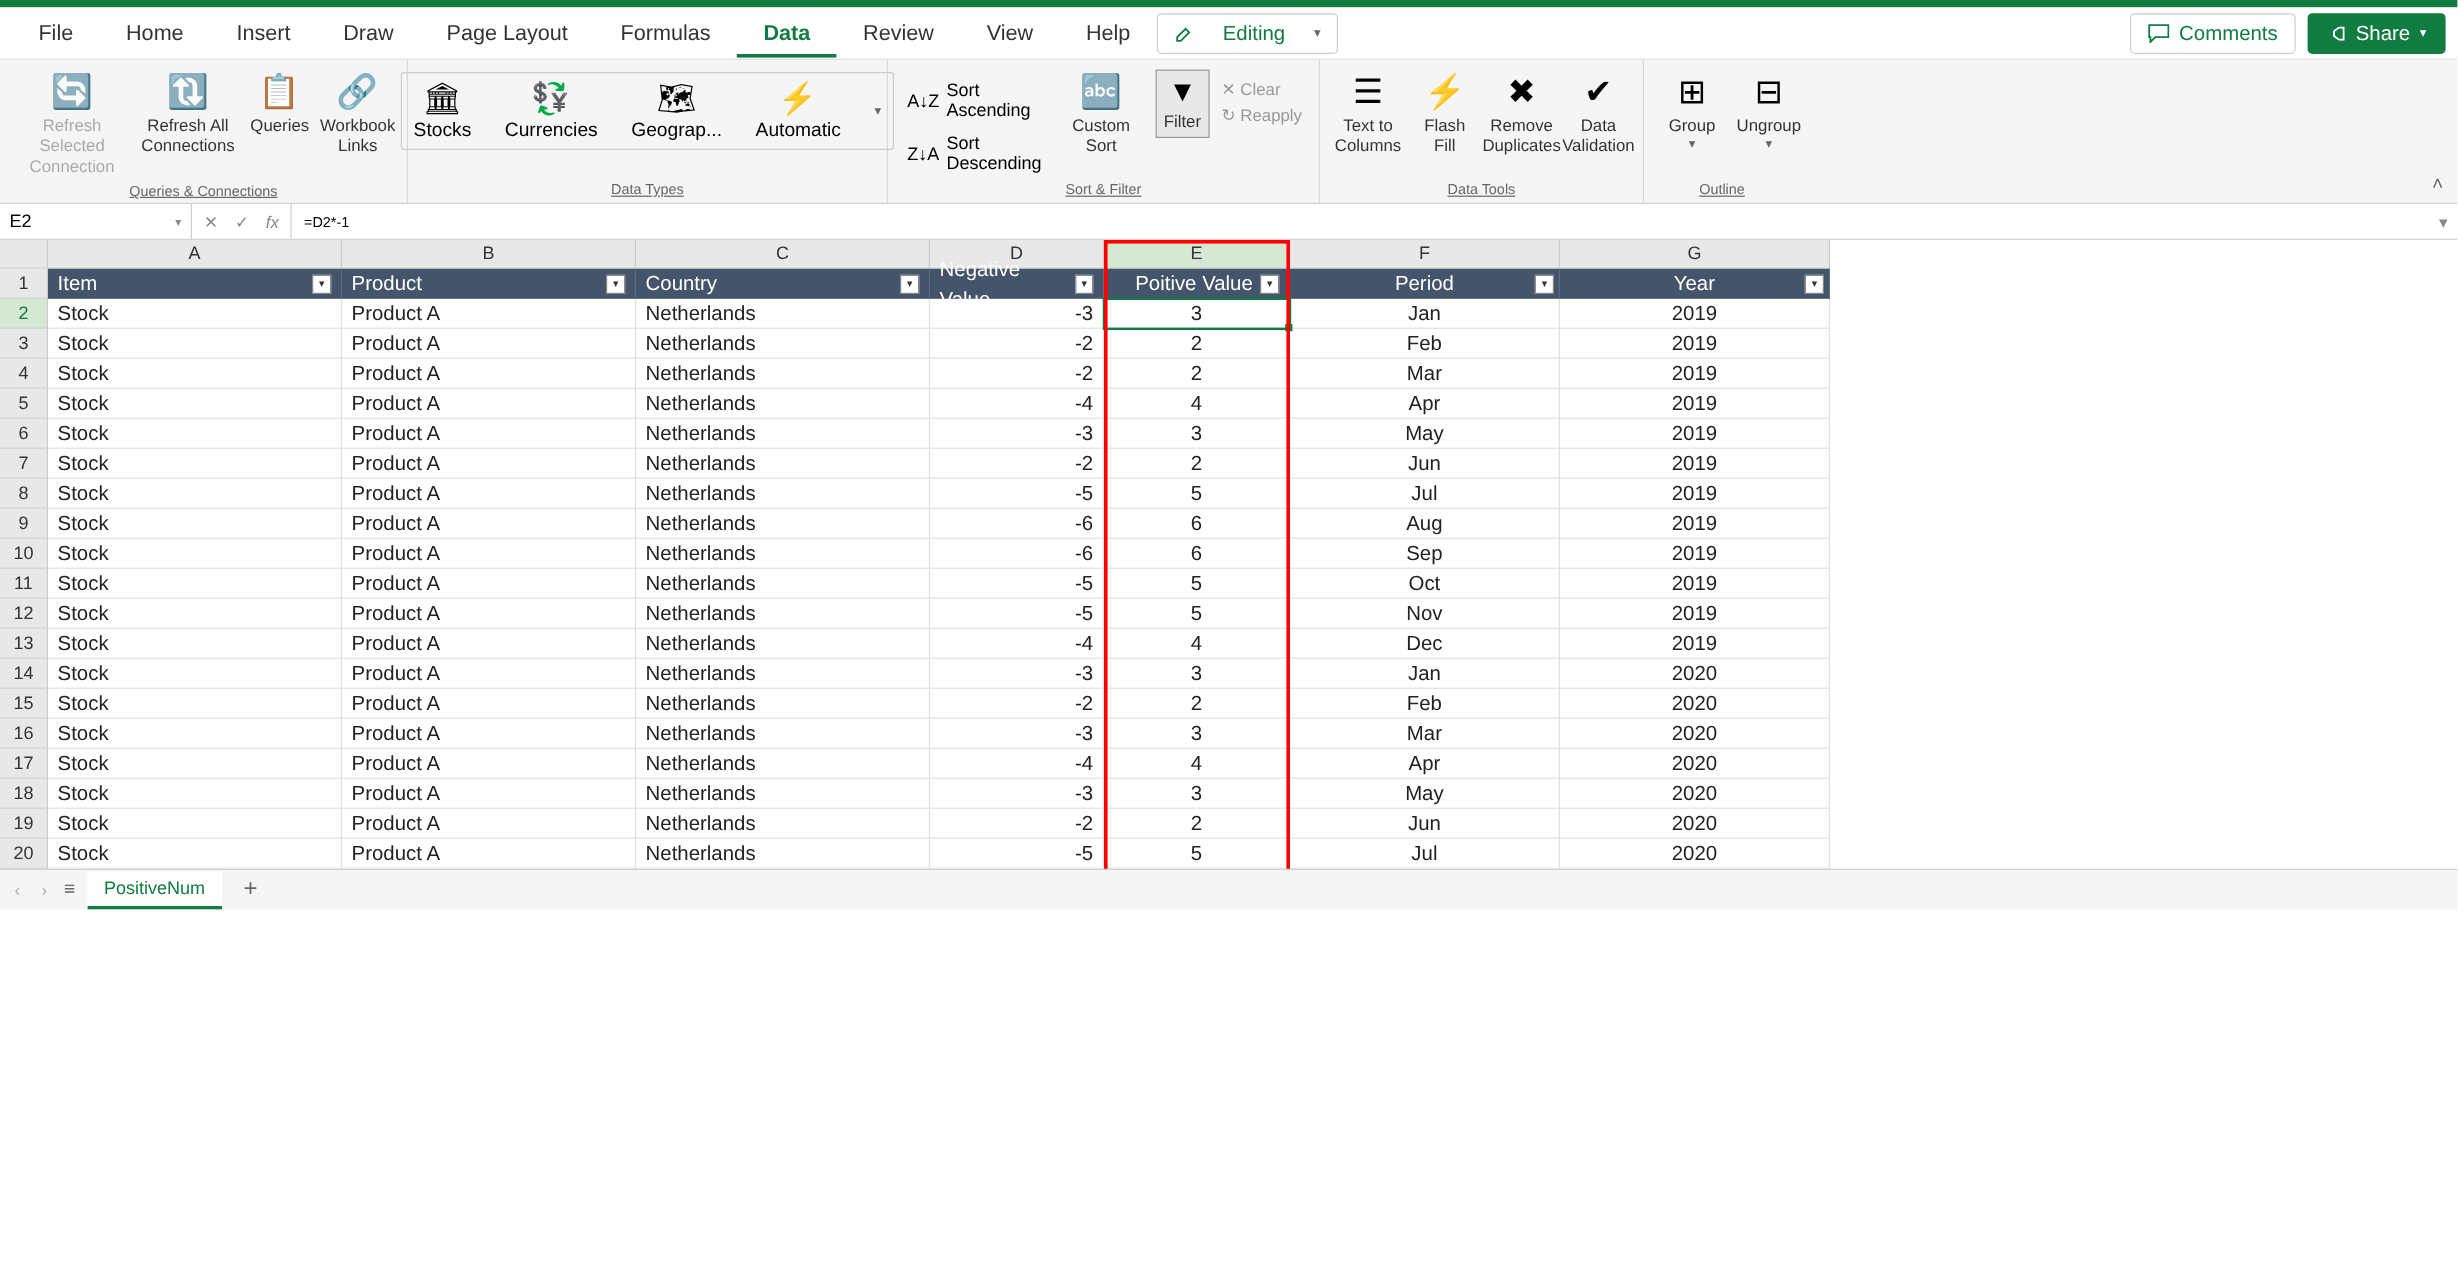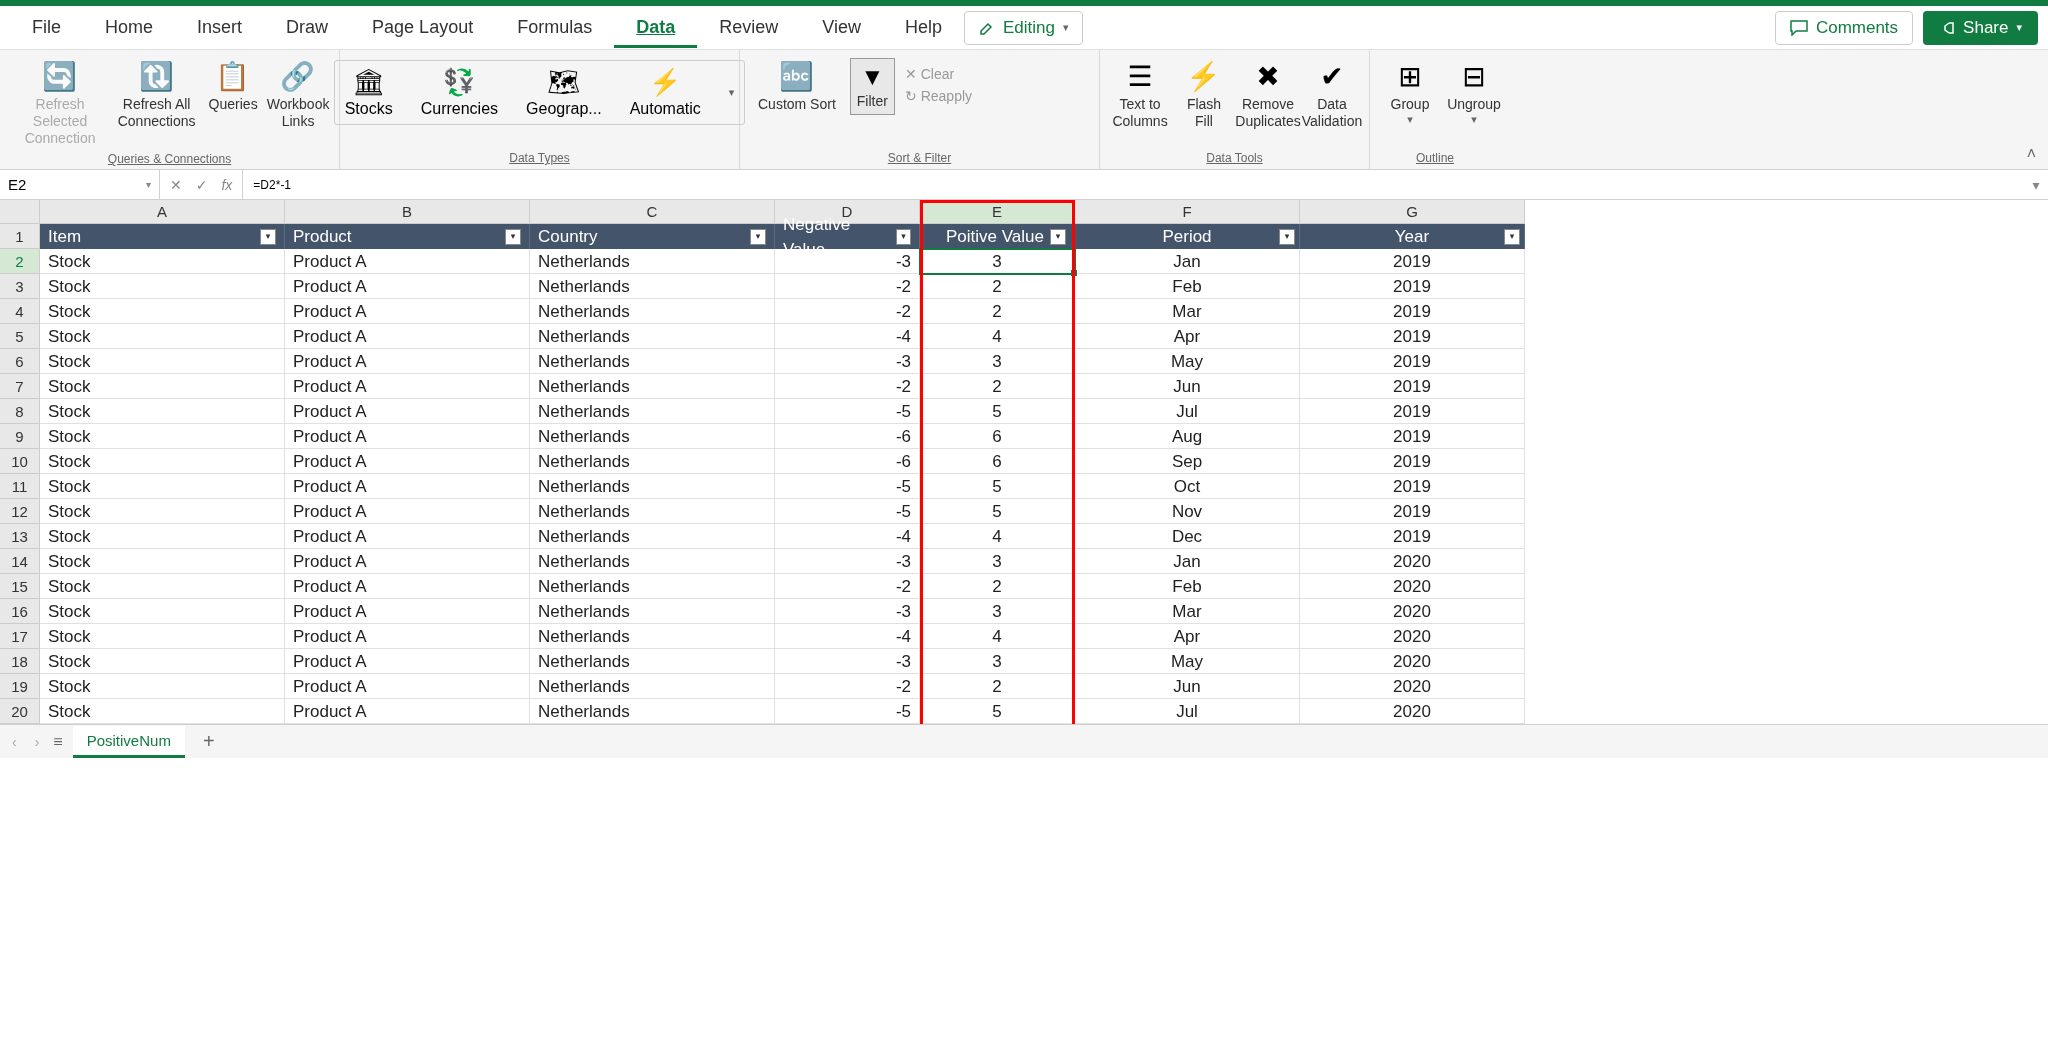--- a/index.html
+++ b/index.html
@@ -1,23 +1,23 @@
 <!DOCTYPE html>
 <html><head>
 <meta charset="utf-8">
 <style>
 * { box-sizing: border-box; margin: 0; padding: 0; }
 body { font-family: 'Segoe UI', Arial, sans-serif; font-size: 14px; background: #fff; overflow: hidden; }
 .app { width: 2048px; height: 758px; display: flex; flex-direction: column; }
 .top-green { height: 6px; background: #107c41; }
 .menu-bar { height: 44px; display: flex; align-items: center; padding: 0 10px; gap: 0; border-bottom: 1px solid #e0e0e0; }
 .menu-item { padding: 10px 22px; font-size: 18px; color: #333; cursor: pointer; }
-.menu-item.active { color: #107c41; font-weight: 600; border-bottom: 3px solid #107c41; padding-bottom: 7px; text-decoration: underline; }
+.menu-item.active { color: #107c41; font-weight: 600; border-bottom: 3px solid #107c41; padding-bottom: 7px; }
 .menu-spacer { flex: 1; }
-.editing-btn { border: 1px solid #ccc; border-radius: 4px; padding: 6px 14px; display: flex; align-items: center; gap: 8px; color: #107c41; font-size: 17px; cursor: pointer; }
+.editing-btn { border: 1px solid #ccc; border-radius: 4px; padding: 6px 14px; display: flex; align-items: center; gap: 24px; color: #107c41; font-size: 17px; cursor: pointer; }
 .editing-btn svg { width: 16px; height: 16px; }
 .comments-btn { border: 1px solid #ccc; border-radius: 4px; padding: 6px 14px; display: flex; align-items: center; gap: 8px; color: #107c41; font-size: 17px; margin-left: 10px; cursor: pointer; }
 .share-btn { background: #107c41; color: #fff; border-radius: 4px; padding: 7px 16px; display: flex; align-items: center; gap: 8px; font-size: 17px; margin-left: 10px; cursor: pointer; }
 
 .ribbon { height: 120px; background: #f5f5f5; display: flex; border-bottom: 1px solid #d0d0d0; position: relative; }
 .ribbon-group { display: flex; flex-direction: column; padding: 4px 10px; border-right: 1px solid #d8d8d8; }
 .ribbon-group-label { font-size: 12px; color: #666; text-align: center; margin-top: auto; padding-top: 2px; text-decoration: underline; }
 .ribbon-items { display: flex; align-items: flex-start; gap: 4px; flex: 1; }
 .ribbon-btn { display: flex; flex-direction: column; align-items: center; justify-content: center; padding: 4px 8px; cursor: pointer; min-width: 60px; }
 .ribbon-btn-icon { height: 36px; display: flex; align-items: center; justify-content: center; font-size: 28px; }
@@ -150,20 +150,30 @@
               <span class="dt-label">Automatic</span>
             </div>
           <span class="chevron">▾</span>
         </div>
       </div>
       <div class="ribbon-group-label">Data Types</div>
     </div>
 
     <div class="ribbon-group" style="width:360px">
       <div class="ribbon-items">
+        <div style="display:flex;flex-direction:column;gap:4px;padding-top:10px">
+          <div class="sort-row">
+              <span>A↓Z</span>
+              <span>Sort Ascending</span>
+            </div>
+          <div class="sort-row">
+              <span>Z↓A</span>
+              <span>Sort Descending</span>
+            </div>
+        </div>
         <div class="ribbon-btn">
           <div class="ribbon-btn-icon">🔤</div>
           <div class="ribbon-btn-label">Custom Sort</div>
         </div>
         <div class="filter-box">
           <span style="font-size:24px">▼</span>
           <span class="ribbon-btn-label">Filter</span>
         </div>
         <div style="display:flex;flex-direction:column;gap:2px;padding-top:10px">
           <div class="small-link">

